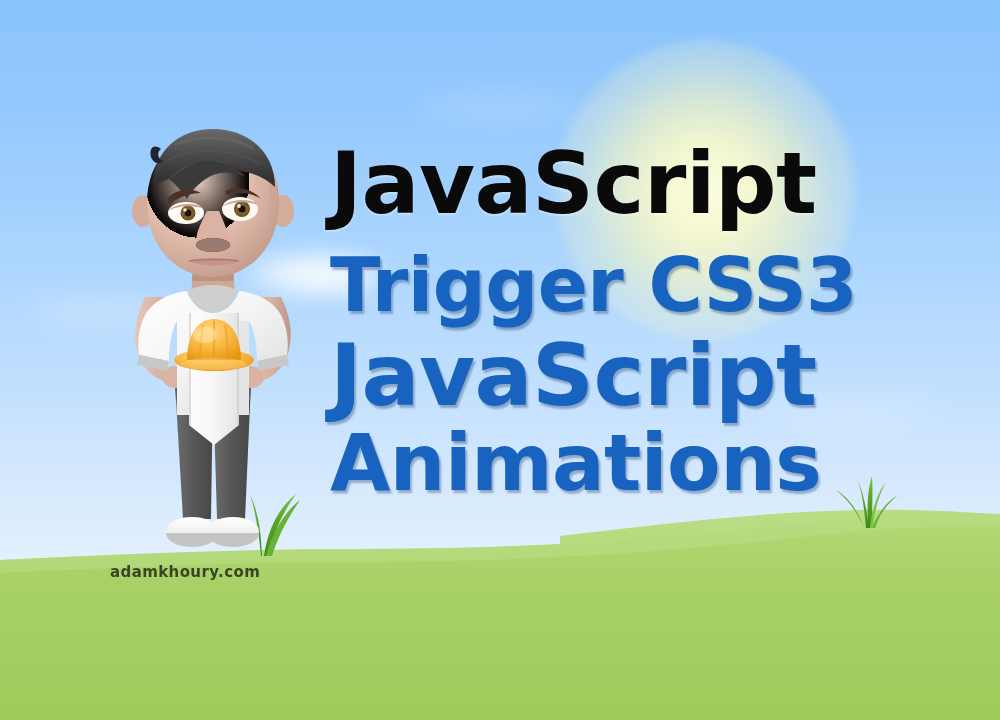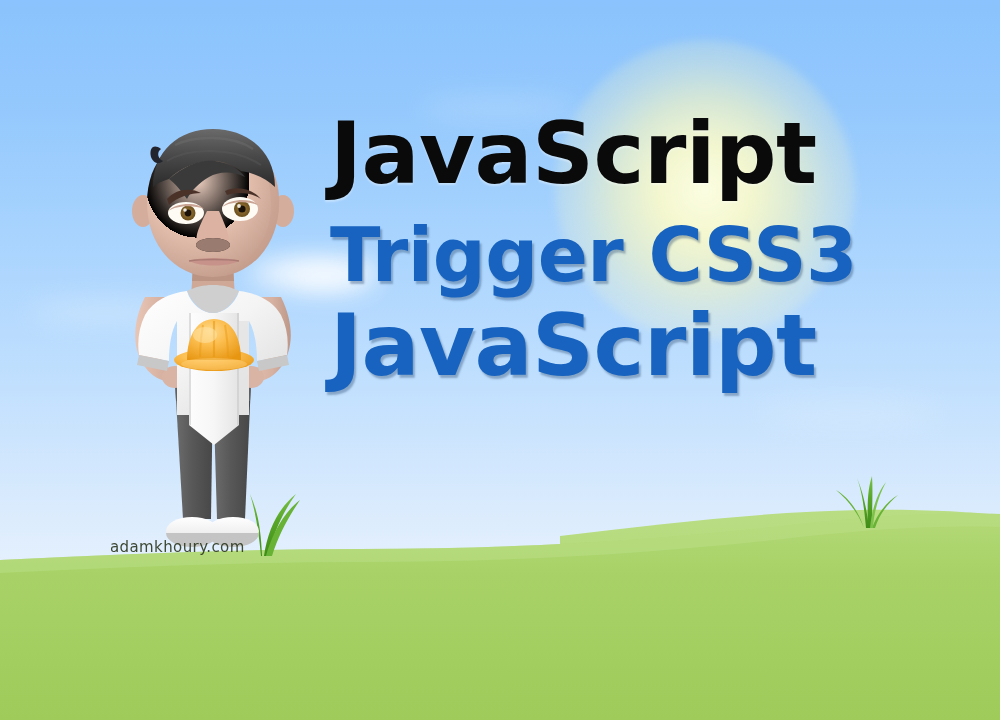--- a/index.html
+++ b/index.html
@@ -63,21 +63,21 @@
   .cloud.c4 { left: 760px; top: 400px; width: 180px; height: 26px; opacity: .20;}
   .cloud.c5 { left: 420px; top: 96px;  width: 160px; height: 22px; opacity: .22;}
 
   
   .ground { overflow: hidden; }
 
   
   .titles {
     position: absolute;
     left: 330px;
-    top: 110px;
+    top: 140px;
     width: 620px;
   }
   .title-line {
     margin: 0;
     line-height: 1.0;
     white-space: nowrap;
     font-family: "DejaVu Sans", "Liberation Sans", sans-serif;
     font-weight: bold;
     letter-spacing: -0.5px;
   }
@@ -105,24 +105,24 @@
     font-size: 78px;
     color: #1763bf;
     height: 84px;
     margin-top: -2px;
     text-shadow: 2px 3px 2px rgba(40,70,110,0.38);
   }
   
   .watermark {
     position: absolute;
     left: 110px;
-    top: 538px;
+    top: 563px;
     font-family: "DejaVu Sans", "Liberation Sans", sans-serif;
     font-size: 15px;
-    font-weight: normal;
+    font-weight: bold;
     letter-spacing: 0.4px;
     color: #2f3b22;
     opacity: .92;
   }
   
   .character {
     position: absolute;
     left: 95px;
     top: 115px;
     width: 230px;
@@ -357,17 +357,18 @@
         <path d="M 94 146 C 104 142, 132 142, 144 146 C 132 152, 106 152, 94 146 Z" fill="#c6928a"></path>
         <path d="M 94 146 C 106 144, 132 144, 144 146" stroke="#a87a72" stroke-width="1.6" fill="none"></path>
       </g>
     </g>
   </svg>
 
   <div class="titles">
     <div class="title-line line-1">JavaScript</div>
     <div class="title-line line-2">Trigger CSS3</div>
     <div class="title-line line-3">JavaScript</div>
+    <div class="title-line line-4">Animations</div>
   </div>
 
   <div class="watermark">adamkhoury.com</div>
 
 </div>
 
 </body></html>

